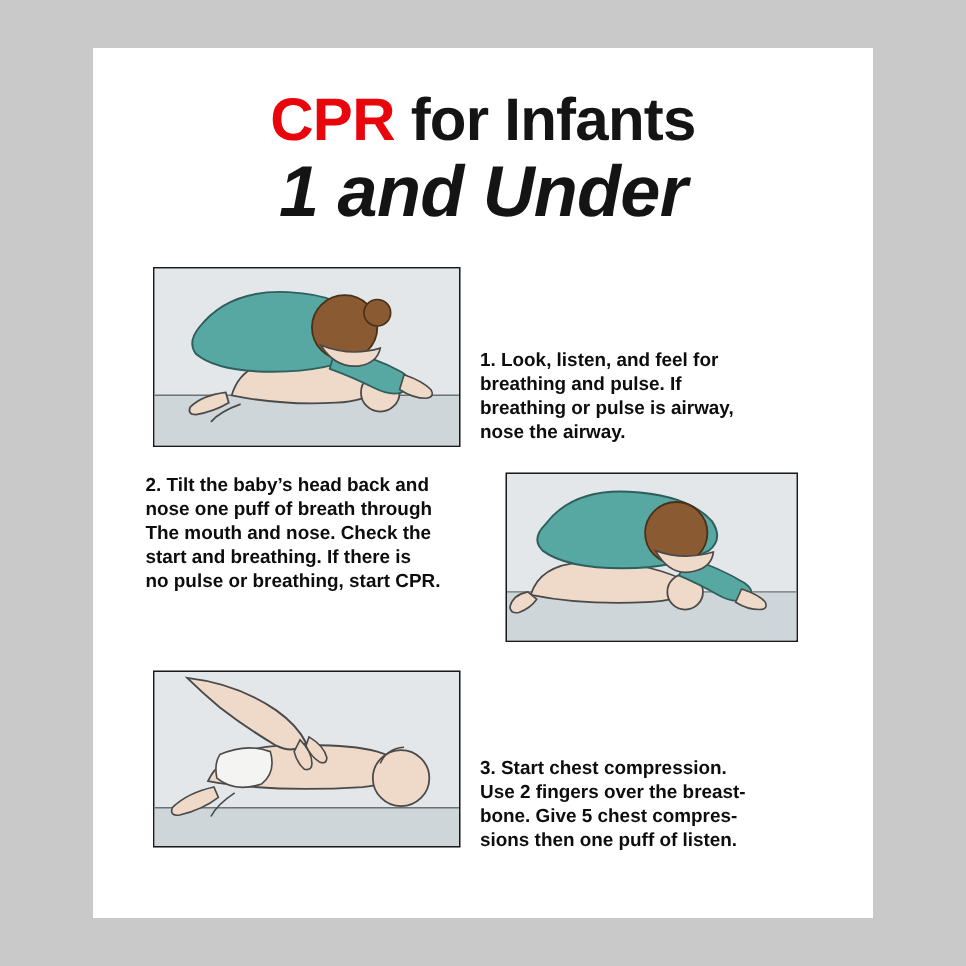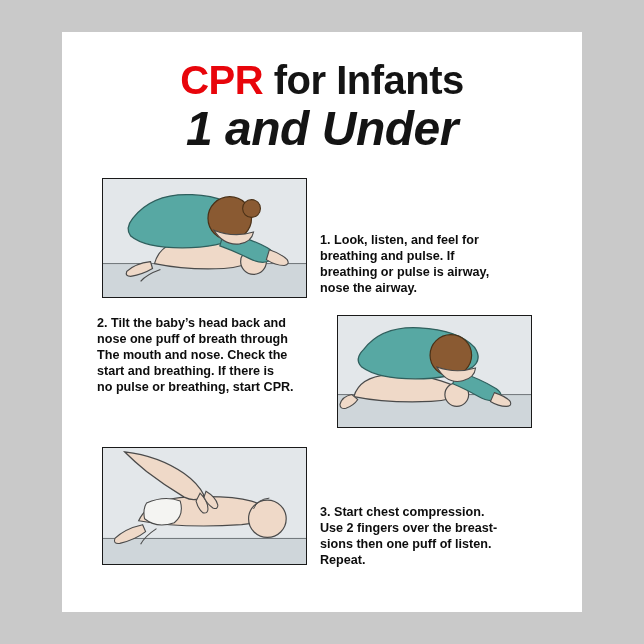--- a/index.html
+++ b/index.html
@@ -174,18 +174,18 @@
         <path d="M152 62 q4 -10 16 -11" fill="none" stroke="#4a4a4a" stroke-width="1"></path>
 
         <path d="M22 4 q34 4 60 22 q14 10 20 22 q-8 8 -20 2 q-20 -12 -38 -26 q-12 -10 -22 -20z" fill="#efd9c8" stroke="#4a4a4a" stroke-width="1.3"></path>
         <path d="M98 46 q8 8 8 16 q0 5 -5 4 q-5 -4 -7 -12z" fill="#efd9c8" stroke="#4a4a4a" stroke-width="1.1"></path>
         <path d="M104 44 q10 6 12 14 q0 5 -5 3 q-6 -4 -9 -11z" fill="#efd9c8" stroke="#4a4a4a" stroke-width="1.1"></path>
       </svg>
     </div>
     <div class="step-text" id="step3-text">
       <span>3. Start chest compression.</span>
       <span>Use 2 fingers over the breast-</span>
+      <span>bone.  Give 5 chest compres-</span>
       <span>sions then one puff of listen.</span>
-      <span>Repeat.</span>
     </div>
 
   </div>
 </div>
 
 </body></html>

